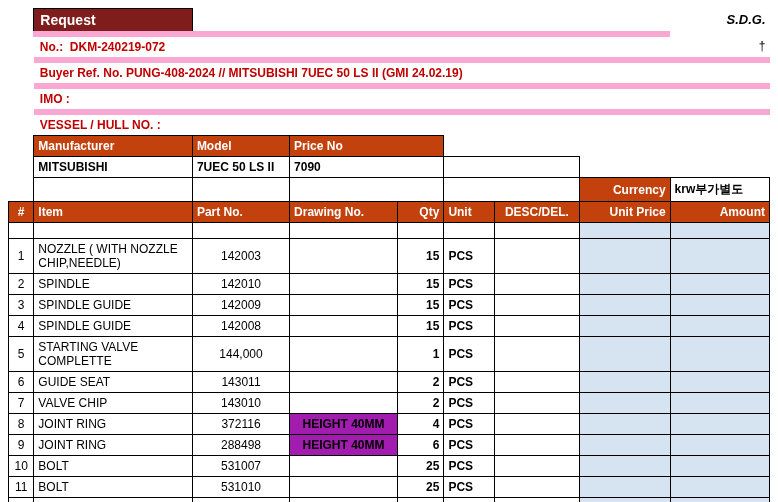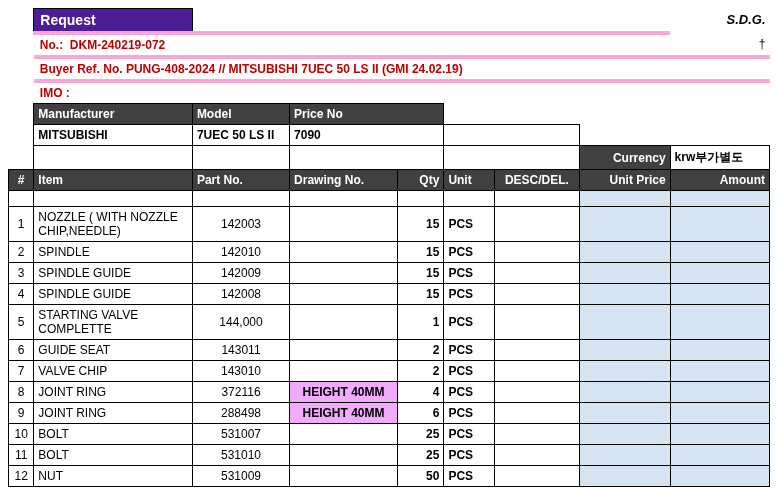--- a/index.html
+++ b/index.html
@@ -7,43 +7,43 @@
     font-family: Arial, sans-serif;
     font-size: 12px;
     background: #fff;
     padding: 8px;
     width: 778px;
   }
   table { border-collapse: collapse; width: 100%; table-layout: fixed; }
   td, th { border: 1px solid #000; padding: 3px 4px; vertical-align: middle; height: 20px; overflow: hidden; }
   .noborder { border: none; }
   .request-bar {
-    background: #4c1d95;
+    background: #7f1d1d;
     color: #fff;
     font-weight: bold;
     font-size: 14px;
     padding: 3px 6px;
     margin-top: 8px;
   }
   .info-row {
     color: #c00000;
     font-weight: bold;
     padding: 3px 6px;
-    border-top: 4px solid #f9a8d4;
+    border-top: 6px solid #f9a8d4;
   }
   .navy-header {
-    background: #404040;
+    background: #c2410c;
     color: #fff;
     font-weight: bold;
   }
   .center { text-align: center; }
   .right { text-align: right; }
   .sdg { text-align: right; font-weight: bold; font-style: italic; font-size: 13px; margin-top: 35px; }
   .lightblue { background: #d6e4f2; }
-  .yellow { background: #f0abfc; font-weight: bold; text-align: center; }
+  .yellow { background: #a21caf; font-weight: bold; text-align: center; }
   .col-hash   { width: 24px; }
   .col-item   { width: 150px; }
   .col-part   { width: 92px; }
   .col-draw   { width: 102px; }
   .col-qty    { width: 44px; }
   .col-unit   { width: 48px; }
   .col-desc   { width: 80px; }
   .col-price  { width: 86px; }
   .col-amt    { width: 94px; }
   .empty-row td { height: 16px; }
@@ -82,20 +82,24 @@
     <td class="noborder right">†</td>
   </tr>
   <tr>
     <td class="noborder"></td>
     <td class="info-row noborder" colspan="8">Buyer Ref. No. PUNG-408-2024 // MITSUBISHI 7UEC 50 LS II (GMI 24.02.19)</td>
   </tr>
   <tr>
     <td class="noborder"></td>
     <td class="info-row noborder" colspan="8">IMO :</td>
   </tr>
+  <tr>
+    <td class="noborder"></td>
+    <td class="info-row noborder" colspan="8">VESSEL / HULL NO. :</td>
+  </tr>
 
   <tr>
     <td class="noborder"></td>
     <td class="navy-header">Manufacturer</td>
     <td class="navy-header">Model</td>
     <td class="navy-header" colspan="2">Price No</td>
     <td class="noborder" colspan="4"></td>
   </tr>
   <tr>
     <td class="noborder"></td>

